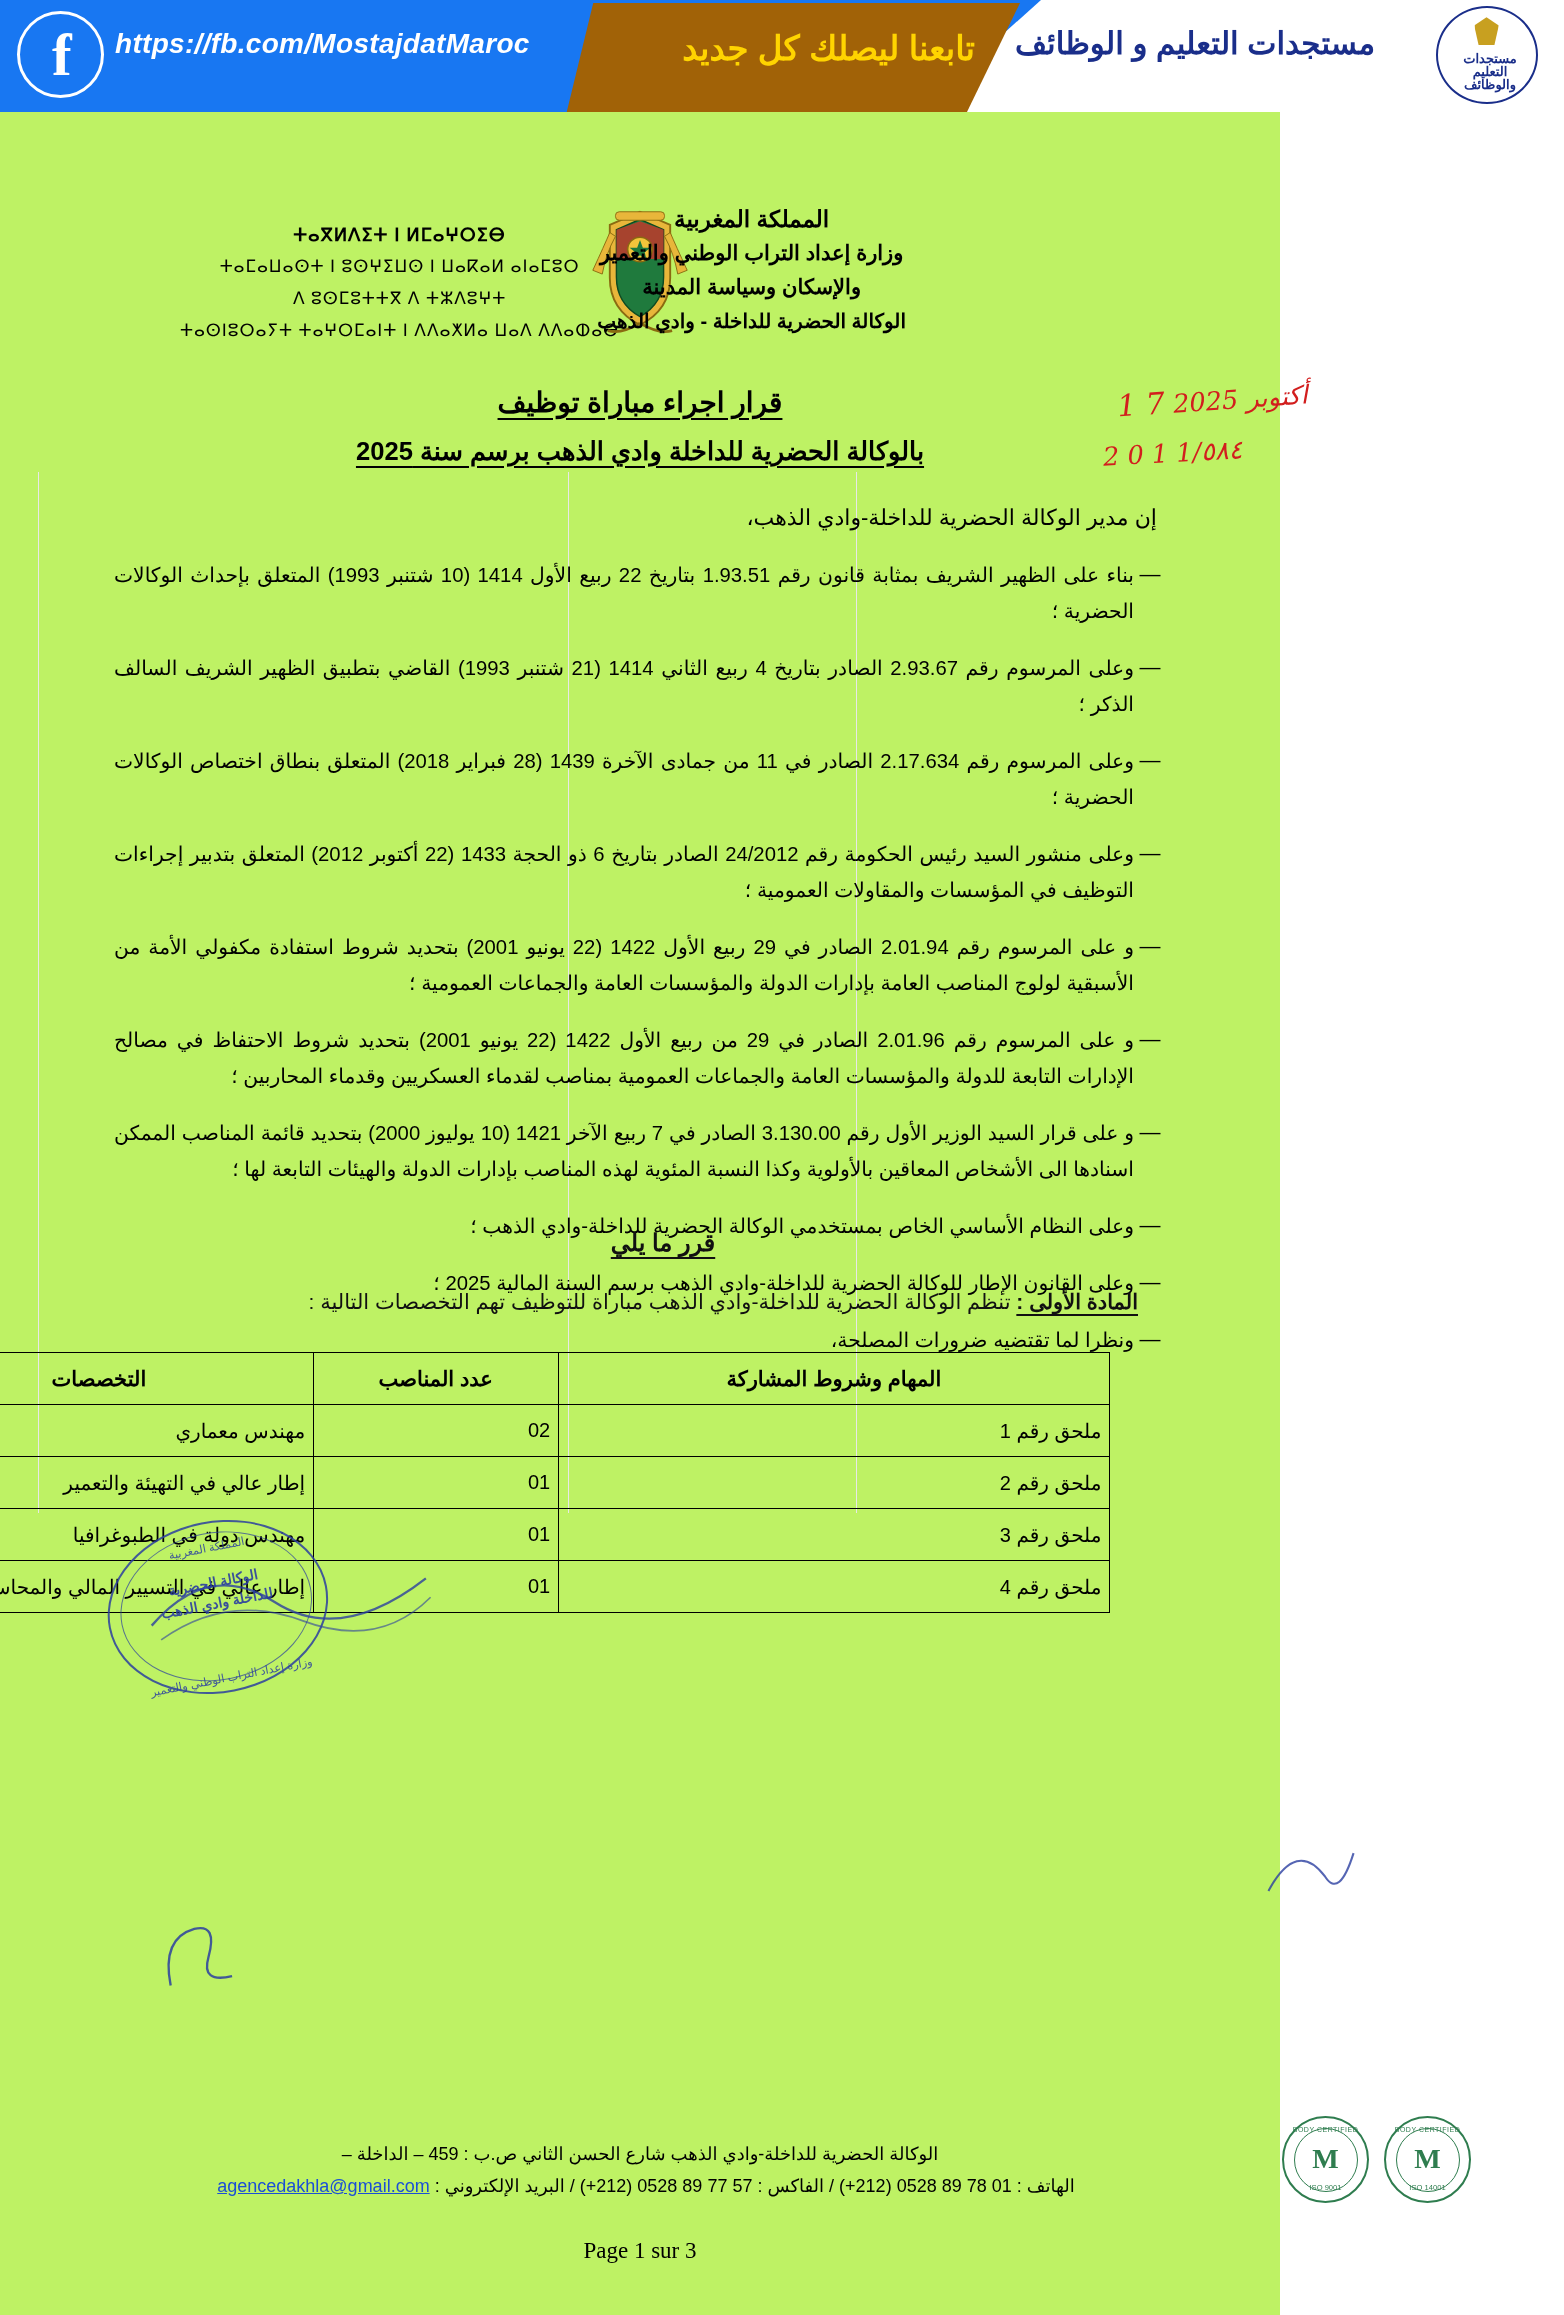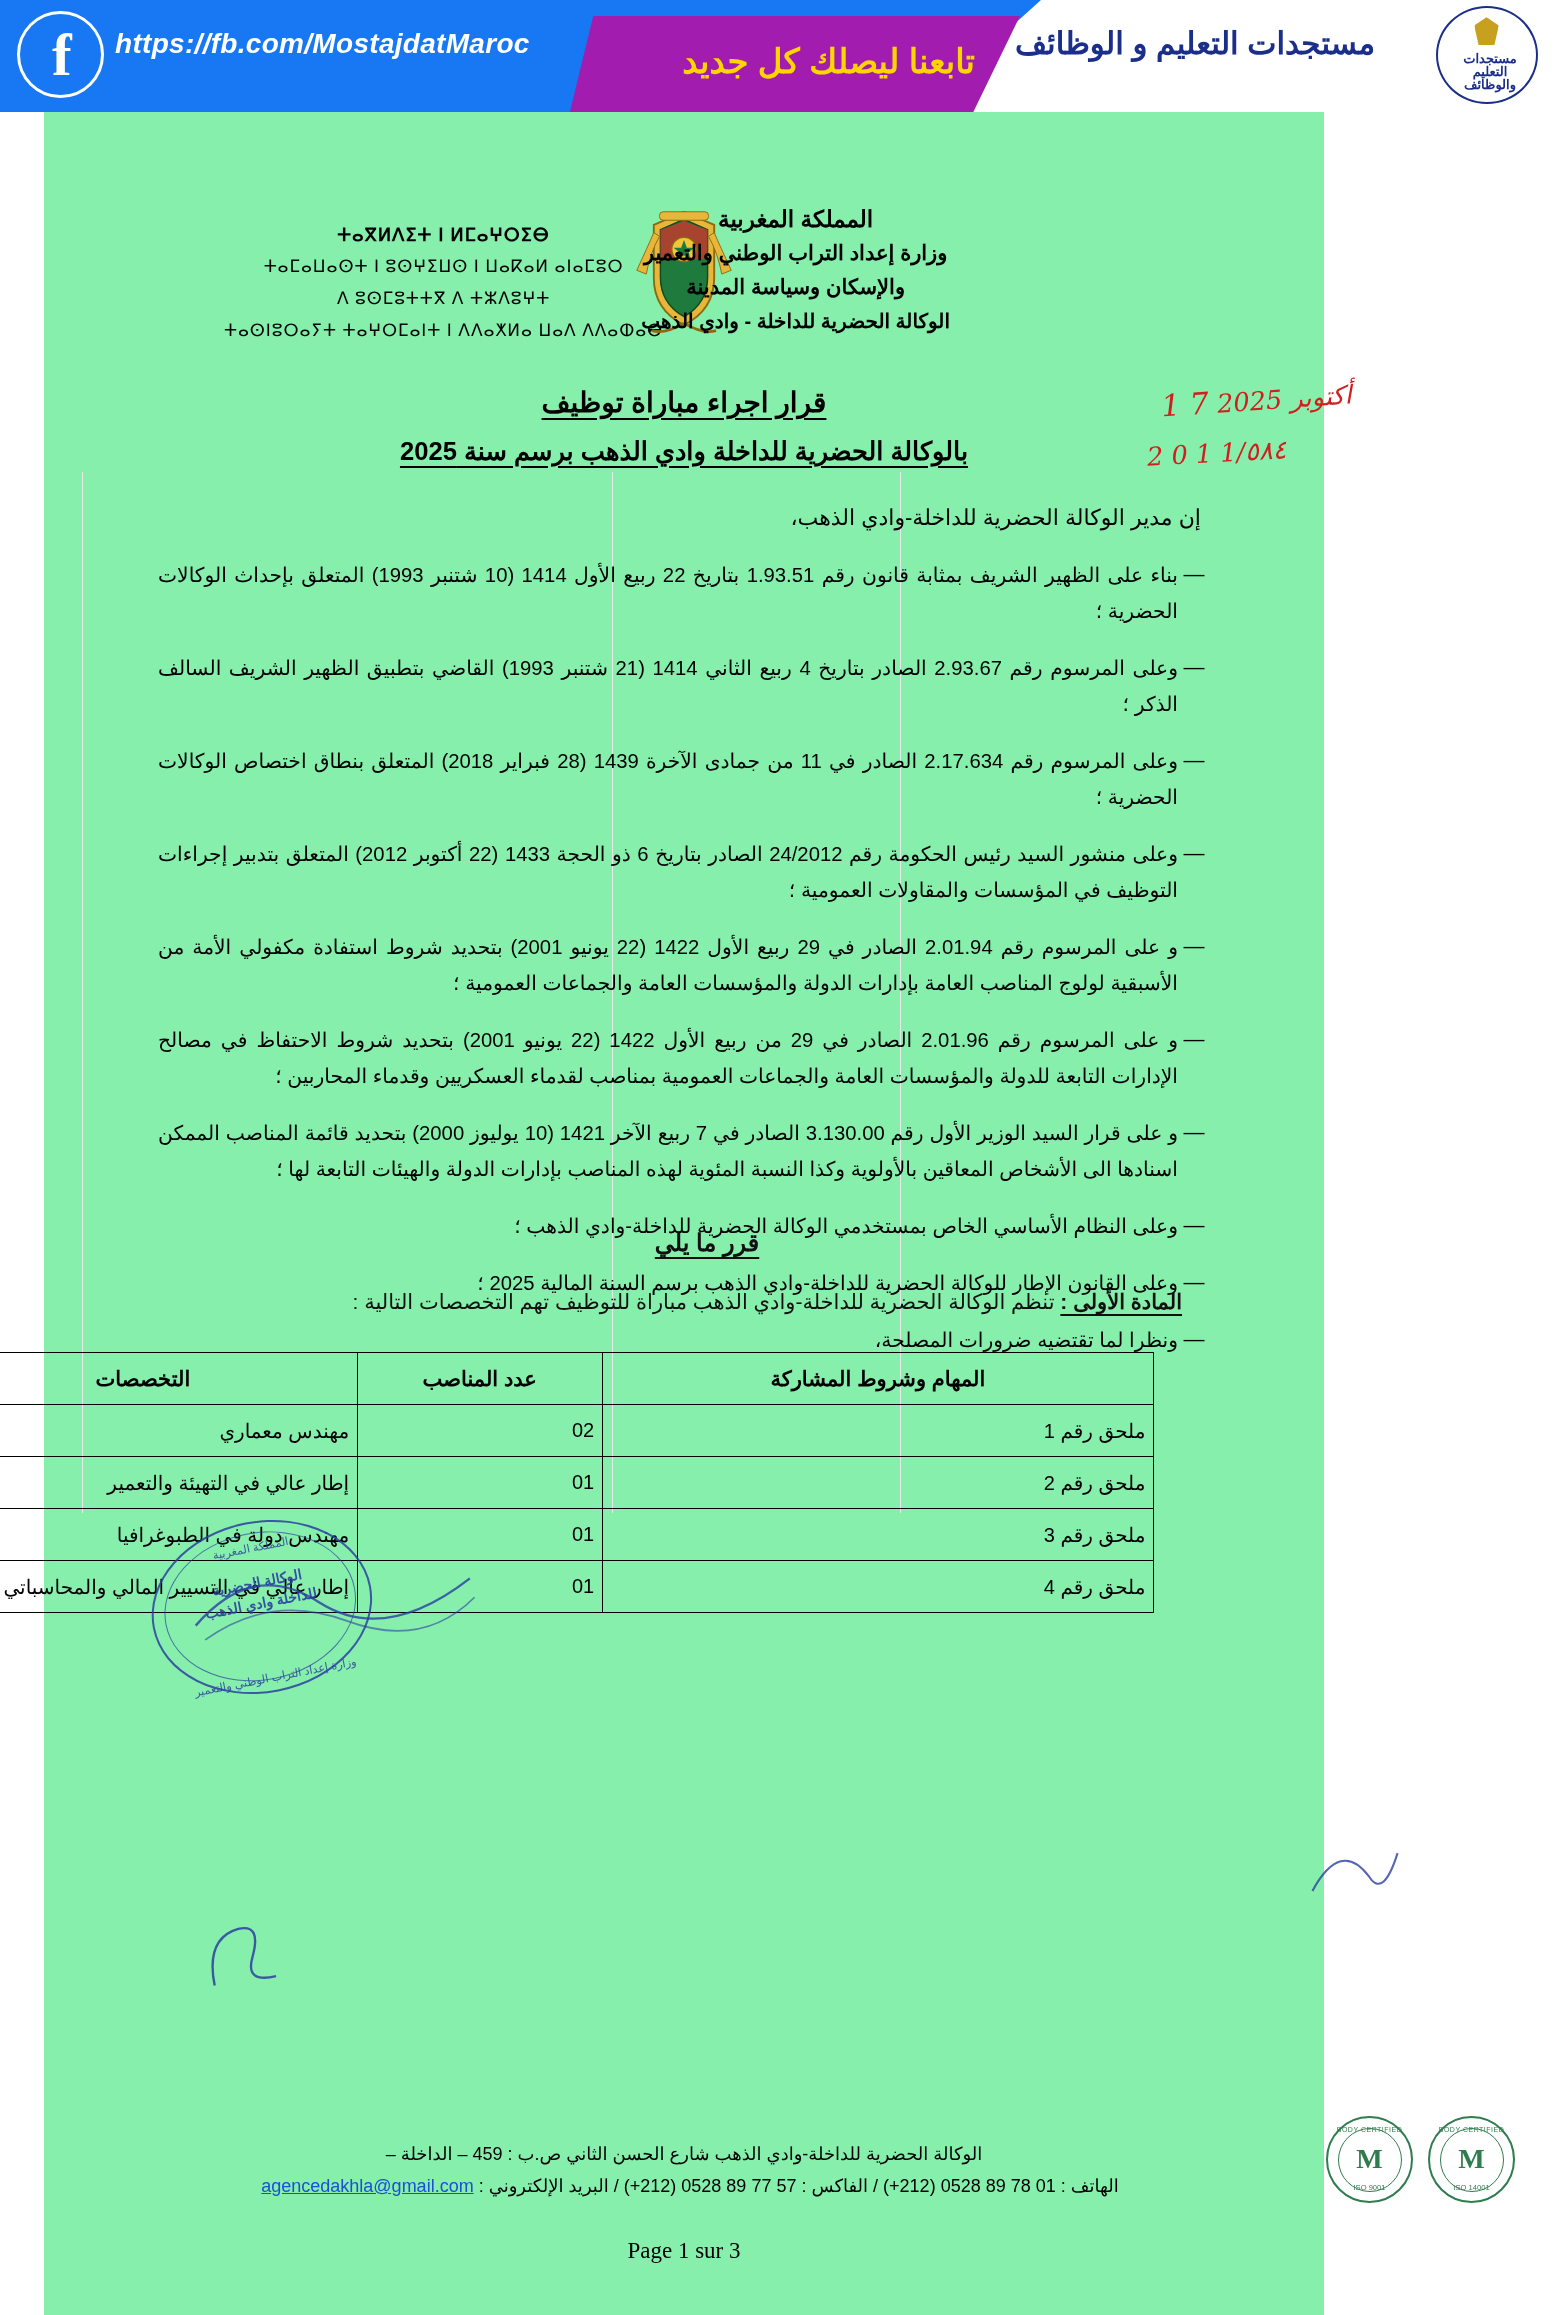--- a/index.html
+++ b/index.html
@@ -56,23 +56,23 @@
     left: 115px; top: 28px;
     color: #ffffff;
     font-size: 28px;
     font-weight: bold;
     font-style: italic;
     letter-spacing: 0.3px;
     white-space: nowrap;
   }
   .follow-badge {
     position: absolute;
-    left: 566px; top: 16px;
+    left: 566px; top: 3px;
     width: 454px; height: 112px;
-    background: #a21caf;
+    background: #a16207;
     clip-path: polygon(6% 0, 100% 0, 88% 100%, 0 100%);
   }
   .follow-badge span {
     position: absolute;
     right: 45px; top: 24.6px;
     color: #ffd400;
     font-size: 34px;
     font-weight: bold;
     white-space: nowrap;
     direction: rtl;
@@ -115,22 +115,21 @@
     direction: rtl;
     padding-left: 15px;
   }
 
   
   .sheet {
     position: absolute;
     top: 112px; left: 0;
     width: 1280px;
     height: 2204px;
-    background: #86efac;
-    margin-left: 44px;
+    background: #bef264;
   }
 
   
   .hdr {
     position: absolute;
     top: 90px; left: 0; right: 0;
     height: 170px;
   }
   .hdr-ar {
     position: absolute;

